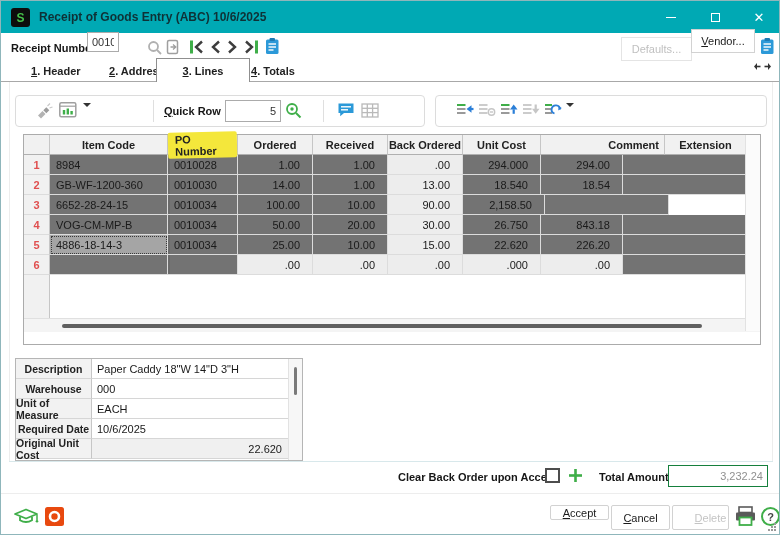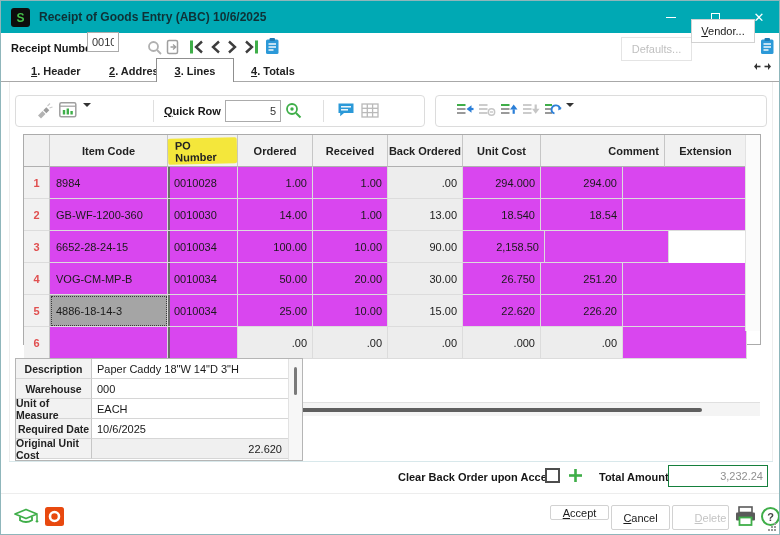--- a/index.html
+++ b/index.html
@@ -22,41 +22,41 @@
   .pos { position:absolute; }
   input.field { border:1px solid #ababab; background:#fff; font-family:"Liberation Sans",sans-serif; font-size:11px; color:#333; padding:0 4px; outline:none; }
   .flatbtn { position:absolute; background:#fff; border:1px solid #d2d2d2; font-size:11px; display:flex; align-items:center; justify-content:center; }
   .flatbtn.disabled { color:#c0c0c0; border-color:#e4e4e4; }
   .u { text-decoration:underline; }
   .ico { display:inline-flex; align-items:center; justify-content:center; }
 
   
   .tabline { position:absolute; top:80px; left:0; width:780px; height:1px; background:#a8a8a8; }
   .tab { position:absolute; top:64px; font-weight:600; color:#222; }
-  .tab-active { position:absolute; top:57px; left:155px; width:78px; height:24px; background:#fff; border:1px solid #8f8f8f; border-bottom:none; z-index:3; display:flex; align-items:center; justify-content:center; font-weight:600; }
+  .tab-active { position:absolute; top:57px; left:155px; width:94px; height:24px; background:#fff; border:1px solid #8f8f8f; border-bottom:none; z-index:3; display:flex; align-items:center; justify-content:center; font-weight:600; }
   .page-edges { position:absolute; top:81px; left:8px; width:764px; height:379px; border-left:1px solid #ededed; border-right:1px solid #ededed; pointer-events:none; }
 
   
   .toolbox { position:absolute; top:94px; height:32px; border:1px solid #dcdcdc; border-radius:4px; background:#fff; }
   .tsep { position:absolute; top:99px; width:1px; height:22px; background:#dfdfdf; }
   .toolbtn { position:absolute; top:100px; }
   .caret { width:0; height:0; border-left:4px solid transparent; border-right:4px solid transparent; border-top:4px solid #333; }
 
   
   .grid { position:absolute; top:133px; left:22px; width:738px; height:211px; border:1px solid #ababab; background:#fff; }
-  .g-head, .g-row { display:flex; height:32px; }
+  .g-head, .g-row { display:flex; height:20px; }
   .g-head .c { background:#f1f1f1; border-right:1px solid #c6c6c6; border-bottom:1px solid #b0b0b0; display:flex; align-items:center; justify-content:center; font-weight:600; color:#222; }
-  .g-row .c { border-right:1px solid #dcdcdc; border-bottom:1px solid #dcdcdc; display:flex; align-items:center; background:#d946ef; }
+  .g-row .c { border-right:1px solid #dcdcdc; border-bottom:1px solid #dcdcdc; display:flex; align-items:center; background:#737373; }
   .c.num { width:26px; }
   .g-row .num { background:#f1f1f1; border-right:1px solid #c6c6c6; justify-content:center; color:var(--row_num,#E04F4F); font-weight:600; }
   .c.item { width:118px; } .c.po { width:70px; } .c.ord { width:75px; } .c.rec { width:75px; }
   .c.back { width:75px; } .c.cost { width:78px; } .c.ext { width:82px; } .c.com { width:124px; }
   .g-row .po { box-shadow: inset 2px 0 0 #6b6b6b; }
   .c.txt { padding-left:6px; }
-  .c.rnum { justify-content:flex-end; padding-right:5px; }
+  .c.rnum { justify-content:flex-end; padding-right:12px; }
   .g-head .com { justify-content:flex-end; padding-right:5px; }
   .c.ro { background:#ededed !important; }
   .sel { background:var(--selected_cell,#A5A5A5) !important; outline:1px dotted #3a3a3a; outline-offset:-2px; }
   .hl { background:var(--highlight,#F4E73B); padding:1px 7px; border-radius:2px; transform:rotate(-1.5deg); }
   .g-filler { display:flex; height:43px; }
   .g-filler .fnum { width:26px; background:#f1f1f1; border-right:1px solid #c6c6c6; }
   .g-hscroll { position:relative; height:14px; background:#f4f4f4; border-top:1px solid #e0e0e0; }
   .g-hthumb { position:absolute; top:5px; left:38px; width:640px; height:4px; border-radius:2px; background:#5f5f5f; }
   .g-vscroll { position:absolute; top:0; right:0; width:15px; height:196px; background:#fbfbfb; border-left:1px solid #e2e2e2; }
 
@@ -149,21 +149,21 @@
         <rect x="1" y="2.5" width="12.5" height="14.5" rx="1.5" fill="#2B99D8"></rect>
         <rect x="4.5" y="1" width="5.5" height="3" rx="1" fill="#1c7ab3"></rect>
         <line x1="3.5" y1="7" x2="11" y2="7" stroke="#fff" stroke-width="1.4"></line>
         <line x1="3.5" y1="10" x2="11" y2="10" stroke="#fff" stroke-width="1.4"></line>
         <line x1="3.5" y1="13" x2="8.5" y2="13" stroke="#fff" stroke-width="1.4"></line>
       </svg>
   </span>
   <div class="flatbtn disabled" style="top:36px;left:620px;width:71px;height:24px;">
       <span>Defaults...</span>
     </div>
-  <div class="flatbtn" style="top:18px;left:690px;width:64px;height:24px;">
+  <div class="flatbtn" style="top:28px;left:690px;width:64px;height:24px;">
       <span><span class="u">V</span><span>endor...</span></span>
     </div>
   <span class="pos ico" style="top:36px;left:759px;">
     <svg width="15" height="18">
         <rect x="1" y="2.5" width="12.5" height="14.5" rx="1.5" fill="#2B99D8"></rect>
         <rect x="4.5" y="1" width="5.5" height="3" rx="1" fill="#1c7ab3"></rect>
         <line x1="3.5" y1="7" x2="11" y2="7" stroke="#fff" stroke-width="1.4"></line>
         <line x1="3.5" y1="10" x2="11" y2="10" stroke="#fff" stroke-width="1.4"></line>
         <line x1="3.5" y1="13" x2="8.5" y2="13" stroke="#fff" stroke-width="1.4"></line>
       </svg>
@@ -333,21 +333,21 @@
     </div>
 
     <div class="g-row">
       <div class="c num">4</div>
       <div class="c item txt">VOG-CM-MP-B</div>
       <div class="c po txt">0010034</div>
       <div class="c ord rnum">50.00</div>
       <div class="c rec rnum">20.00</div>
       <div class="c back rnum ro">30.00</div>
       <div class="c cost rnum">26.750</div>
-      <div class="c ext rnum">251.20</div>
+      <div class="c ext rnum">843.18</div>
       <div class="c com txt"></div>
     </div>
 
     <div class="g-row">
       <div class="c num">5</div>
       <div class="c item txt sel">4886-18-14-3</div>
       <div class="c po txt">0010034</div>
       <div class="c ord rnum">25.00</div>
       <div class="c rec rnum">10.00</div>
       <div class="c back rnum ro">15.00</div>

